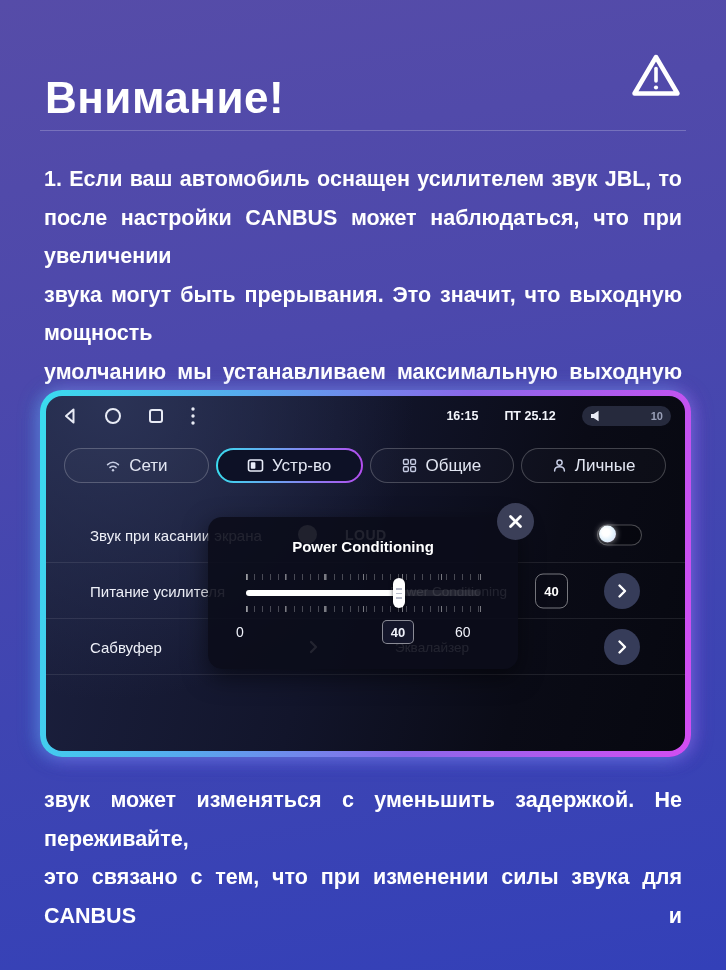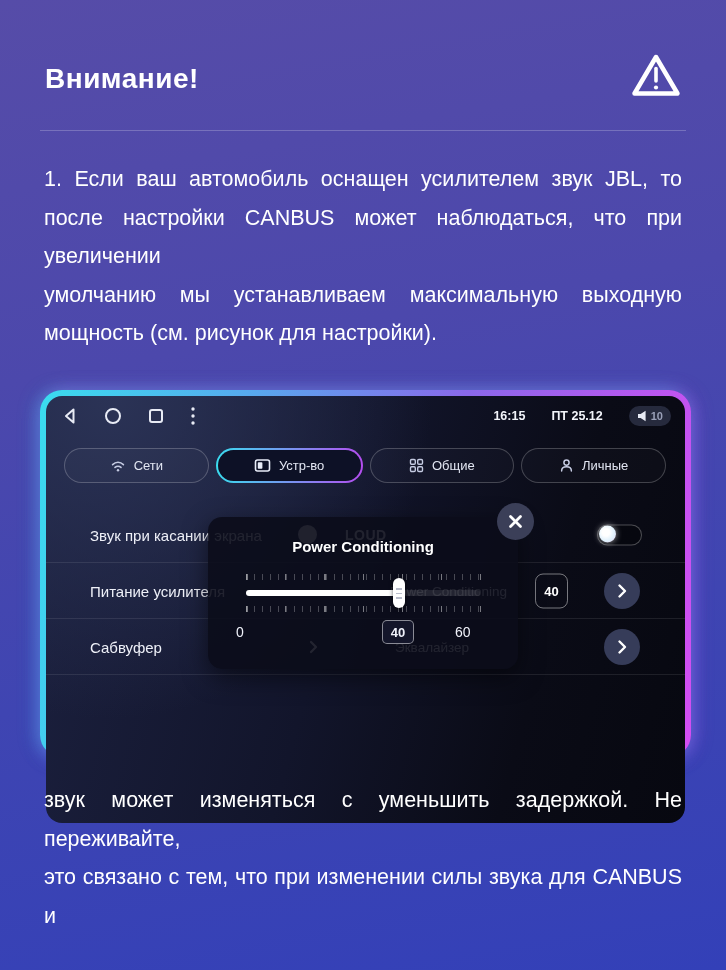--- a/index.html
+++ b/index.html
@@ -1,47 +1,47 @@
 <!DOCTYPE html>
 <html><head>
 <meta charset="utf-8">
 <style>
   html,body{margin:0;padding:0;background:#2e35a0;}
   .page{position:relative;width:726px;height:970px;overflow:hidden;
     font-family:"Liberation Sans",sans-serif;color:#fff;
     background:linear-gradient(170deg,#564ca8 0%,#4c48ac 35%,#3f45b2 65%,#3340b8 100%);}
   
-  .title{position:absolute;left:45px;top:44px;font-size:28px;font-weight:bold;letter-spacing:.5px;}
+  .title{position:absolute;left:45px;top:44px;font-size:44px;font-weight:bold;letter-spacing:.5px;}
   .warn{position:absolute;right:44px;top:52px;}
   .hr{position:absolute;left:40px;right:40px;top:130px;height:1px;background:rgba(255,255,255,.22);}
   
   .para{position:absolute;left:44px;right:44px;font-size:21.5px;line-height:38.5px;font-weight:500;}
-  .para div{text-align:justify;text-align-last:justify;}
+  .para div{text-align:justify;text-align-last:justify;font-weight:bold;}
   .para div.tl-left{text-align-last:left;}
   .p1{top:160px;}.p2{top:781px;}
   
   .frame{position:absolute;left:40px;top:390px;width:651px;height:367px;box-sizing:border-box;
     padding:6px;border-radius:22px;
     background:linear-gradient(100deg,#3adcef 0%,#58a8ee 30%,#8a68ea 60%,#d44df2 100%);
     box-shadow:-4px 0 18px rgba(58,220,239,.35),4px 0 18px rgba(212,77,242,.35),0 6px 18px rgba(90,80,230,.3);}
-  .screen{position:relative;width:639px;height:427px;border-radius:16px;overflow:hidden;
+  .screen{position:relative;width:639px;height:355px;border-radius:16px;overflow:hidden;
     background:radial-gradient(circle at 10% 0%,#2b3356 0%,rgba(43,51,86,0) 45%),
                linear-gradient(105deg,#1c2140 0%,#12152b 45%,#0a0b16 75%,#070810 100%);}
   
   .navbar{position:absolute;top:8px;left:16px;right:14px;height:24px;display:flex;align-items:center;gap:26px;}
   .navbar .spacer{margin-left:auto;}
   .nbtn{display:flex;align-items:center;}
   .sb-text{font-size:12.5px;font-weight:bold;color:#f2f4fa;}
   .vol{display:flex;align-items:center;gap:4px;background:#262a3d;border-radius:10px;height:20px;padding:0 8px;}
-  .vol span{font-size:11px;color:#9aa0b8;font-weight:bold;}
+  .vol span{font-size:11px;color:#9aa0b8;font-weight:bold;margin-left:47px;}
   
   .tabbar{position:absolute;top:52px;left:18px;width:602px;height:35px;display:flex;gap:7px;}
   .tab{flex:1;display:flex;align-items:center;justify-content:center;gap:8px;height:35px;box-sizing:border-box;
     border:1px solid rgba(255,255,255,.22);border-radius:18px;background:rgba(255,255,255,.02);}
-  .tab span{font-size:13px;font-weight:500;color:#e2e6f2;}
+  .tab span{font-size:17px;font-weight:500;color:#e2e6f2;}
   .tab.sel{border:2px solid transparent;
     background:linear-gradient(#0d1126,#0d1126) padding-box,linear-gradient(90deg,#3adcef,#b44df0) border-box;}
   
   .rows{position:absolute;top:111px;left:0;right:0;}
   .row{position:relative;height:55px;border-bottom:1px solid rgba(255,255,255,.09);}
   .row .lbl{position:absolute;left:44px;top:50%;transform:translateY(-50%);font-size:15px;font-weight:500;color:#eef0f8;white-space:nowrap;}
   .dim{position:absolute;top:50%;transform:translateY(-50%);color:rgba(255,255,255,.95);white-space:nowrap;}
   .dim-knob{position:absolute;left:252px;top:18px;width:19px;height:19px;border-radius:50%;background:rgba(255,255,255,.85);}
   .toggle{position:absolute;right:43px;top:50%;transform:translateY(-50%);width:45px;height:21px;box-sizing:border-box;
     border:1.5px solid rgba(255,255,255,.28);border-radius:12px;background:rgba(0,0,0,.25);}
@@ -89,20 +89,21 @@
       <path d="M26 5 L47.5 41.5 L4.5 41.5 Z" fill="none" stroke="#fff" stroke-width="4.5" stroke-linejoin="round"></path>
       <line x1="26" y1="16.5" x2="26" y2="29" stroke="#fff" stroke-width="3.6" stroke-linecap="round"></line>
       <circle cx="26" cy="35.5" r="2.1" fill="#fff"></circle>
     </svg>
   </div>
   <div class="hr"></div>
 
   <div class="para p1">
     <div>1. Если ваш автомобиль оснащен усилителем звук JBL, то</div>
     <div>после настройки CANBUS может наблюдаться, что при увеличении</div>
+    <div>звука могут быть прерывания. Это значит, что выходную мощность</div>
     <div>умолчанию мы устанавливаем максимальную выходную</div>
     <div class="tl-left">мощность (см. рисунок для настройки).</div>
   </div>
 
   <div class="frame">
     <div class="screen">
 
       <div class="navbar">
         <div class="nbtn">
           <svg width="16" height="18" viewBox="0 0 16 18">

